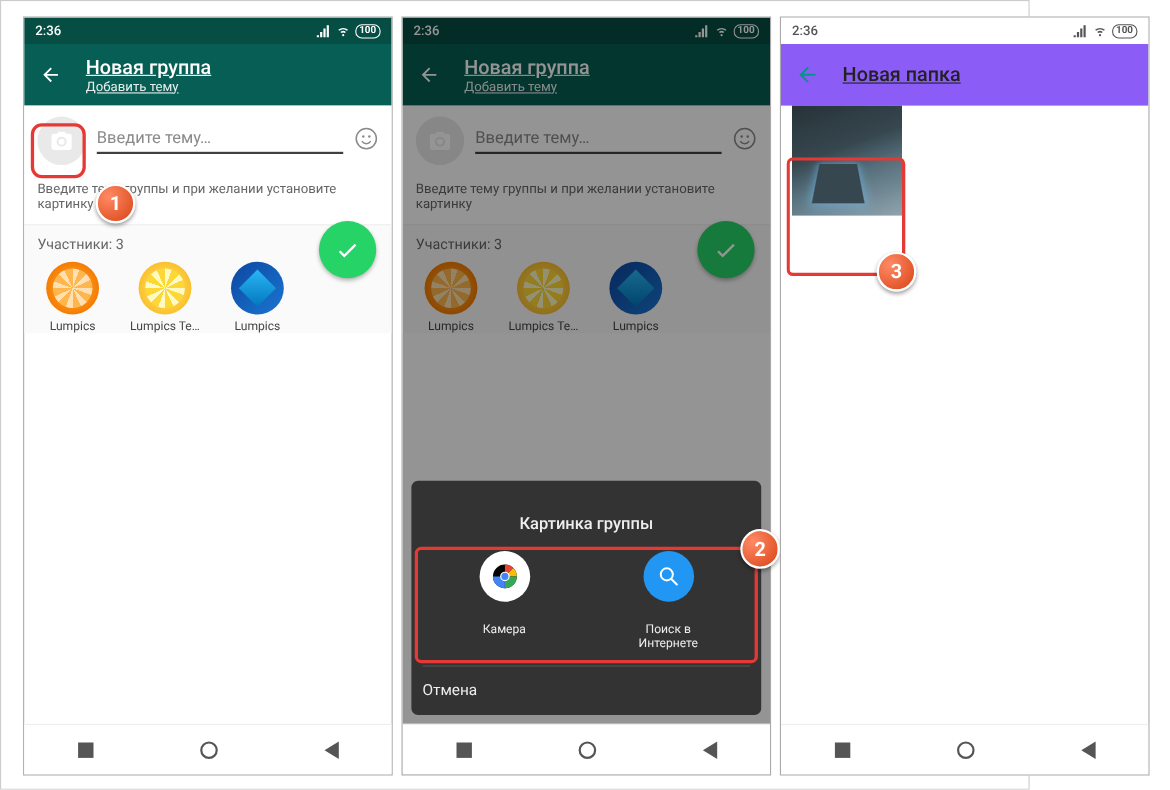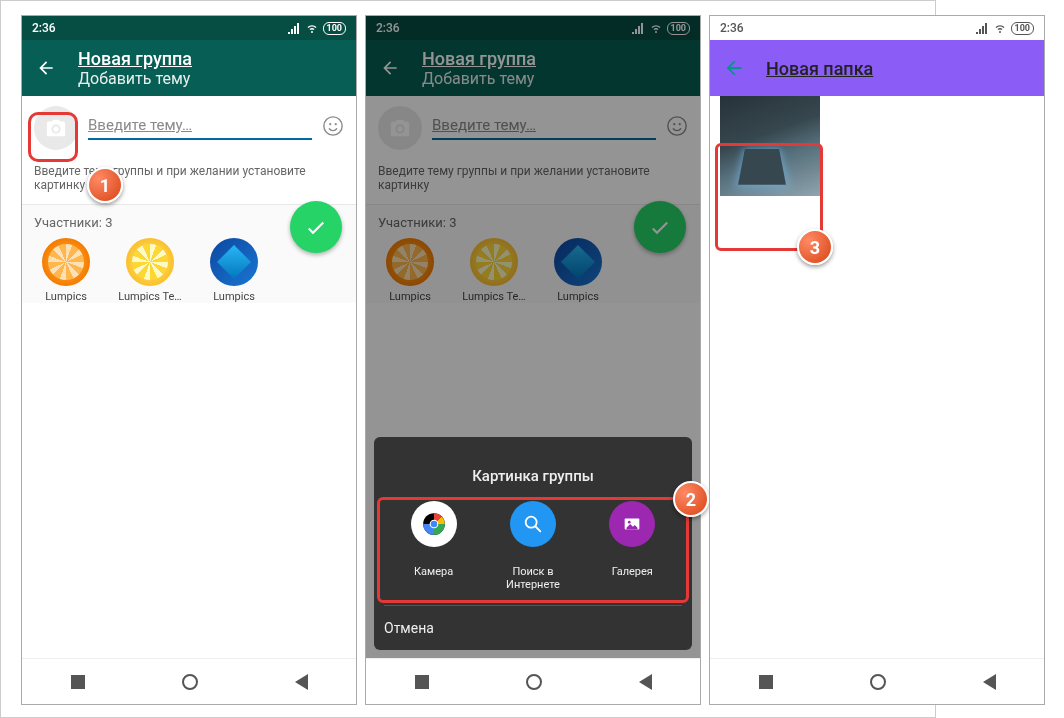--- a/index.html
+++ b/index.html
@@ -16,27 +16,27 @@
   .status.white { background: #fff; color: #555; }
   .status .right { display: flex; align-items: center; gap: 4px; }
   .batt { display:inline-block; border:1px solid currentColor; border-radius:6px; padding:0 3px; font-size:9px; font-weight:bold; line-height:11px; }
 
   
   .header { background: #075e54; color: #fff; display: flex; align-items: center; height: 56px; padding: 0 12px; }
   .header.white { background: #8b5cf6; color: #111; height: 56px; }
   .back { width: 24px; height: 24px; display:flex; align-items:center; justify-content:center; cursor:pointer; }
   .htitle { margin-left: 20px; }
   .htitle .t1 { font-size: 18px; font-weight: 500; text-decoration: underline; }
-  .htitle .t2 { font-size: 16px; opacity: .9; }
+  .htitle .t2 { font-size: 12px; opacity: .9; text-decoration: underline; }
 
   
   .subjectrow { height: 64px; background: #fff; display: flex; align-items: center; padding: 0 12px; gap: 10px; }
   .cam { width: 44px; height: 44px; border-radius: 50%; background: #e9e9e9; display:flex; align-items:center; justify-content:center; color:#fff; position: relative; }
   .cam svg { width: 22px; height: 22px; }
-  .subjectfield { flex: 1; border-bottom: 2px solid #0369a1; padding-bottom: 4px; color:#8a8a8a; font-size:15px;text-decoration:underline; }
+  .subjectfield { flex: 1; border-bottom: 2px solid #404040; padding-bottom: 4px; color:#8a8a8a; font-size:15px; }
   .emoji { color:#8a8a8a; font-size:20px; }
 
   .instr { background:#fff; color:#666; font-size:12px; padding: 4px 12px 12px 12px; border-bottom: 1px solid #e8e8e8; }
 
   .fab { position: absolute; right: 14px; width: 52px; height: 52px; border-radius: 50%; background: #25d366; display:flex; align-items:center; justify-content:center; color:#fff; box-shadow: 0 2px 4px rgba(0,0,0,.3); }
 
   .partwrap { background: #fafafa; padding: 10px 12px 0 12px; }
   .partlabel { color:#666; font-size:13px; margin-bottom: 8px; }
   .participants { display:flex; gap: 20px; }
   .participant { display:flex; flex-direction:column; align-items:center; width:64px; }
@@ -241,30 +241,20 @@
         </div>
         <div class="opt">
           <div class="oic" style="background:#2196f3;">
             <svg width="22" height="22" viewBox="0 0 24 24">
                 <circle cx="10" cy="10" r="6" fill="none" stroke="#fff" stroke-width="2"></circle>
                 <line x1="15" y1="15" x2="20" y2="20" stroke="#fff" stroke-width="2" stroke-linecap="round"></line>
               </svg>
           </div>
           <div class="olabel">Поиск в Интернете</div>
         </div>
-        <div class="opt">
-          <div class="oic" style="background:#9c27b0;">
-            <svg width="22" height="22" viewBox="0 0 24 24">
-                <rect x="4" y="6" width="16" height="12" rx="1" fill="#fff"></rect>
-                <circle cx="9" cy="10" r="1.5" fill="#9c27b0"></circle>
-                <path d="M6 16l4-4 3 3 2-2 3 3v2H6z" fill="#9c27b0"></path>
-              </svg>
-          </div>
-          <div class="olabel">Галерея</div>
-        </div>
       </div>
       <div class="cancel">Отмена</div>
     </div>
 
     <div class="nav">
       <div class="sq"></div>
       <div class="ci"></div>
       <div class="tr"></div>
     </div>
   </div>

